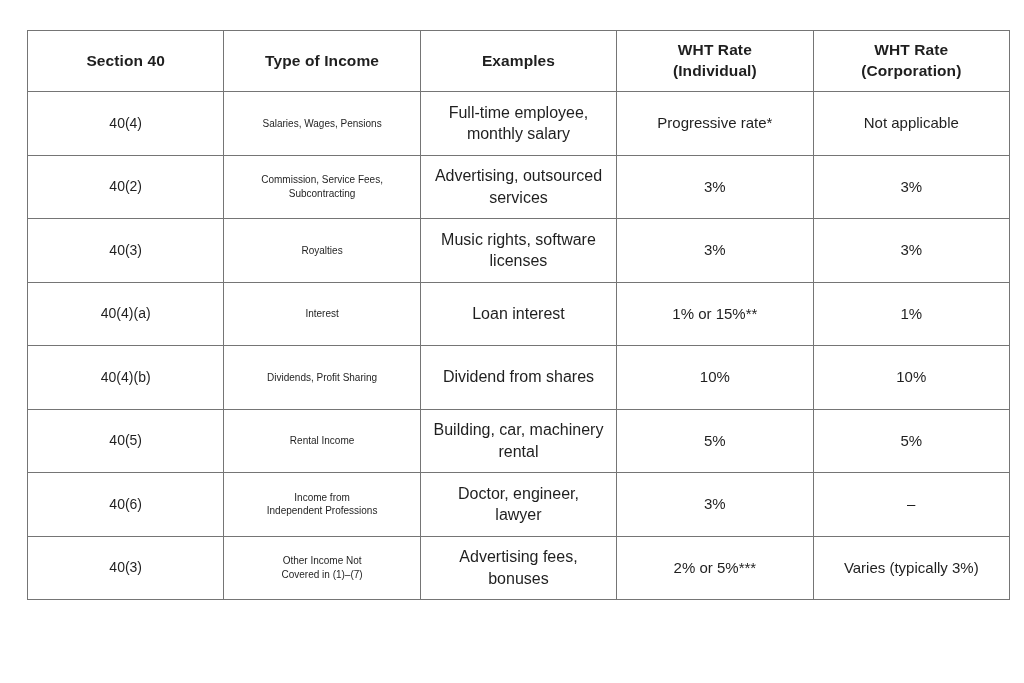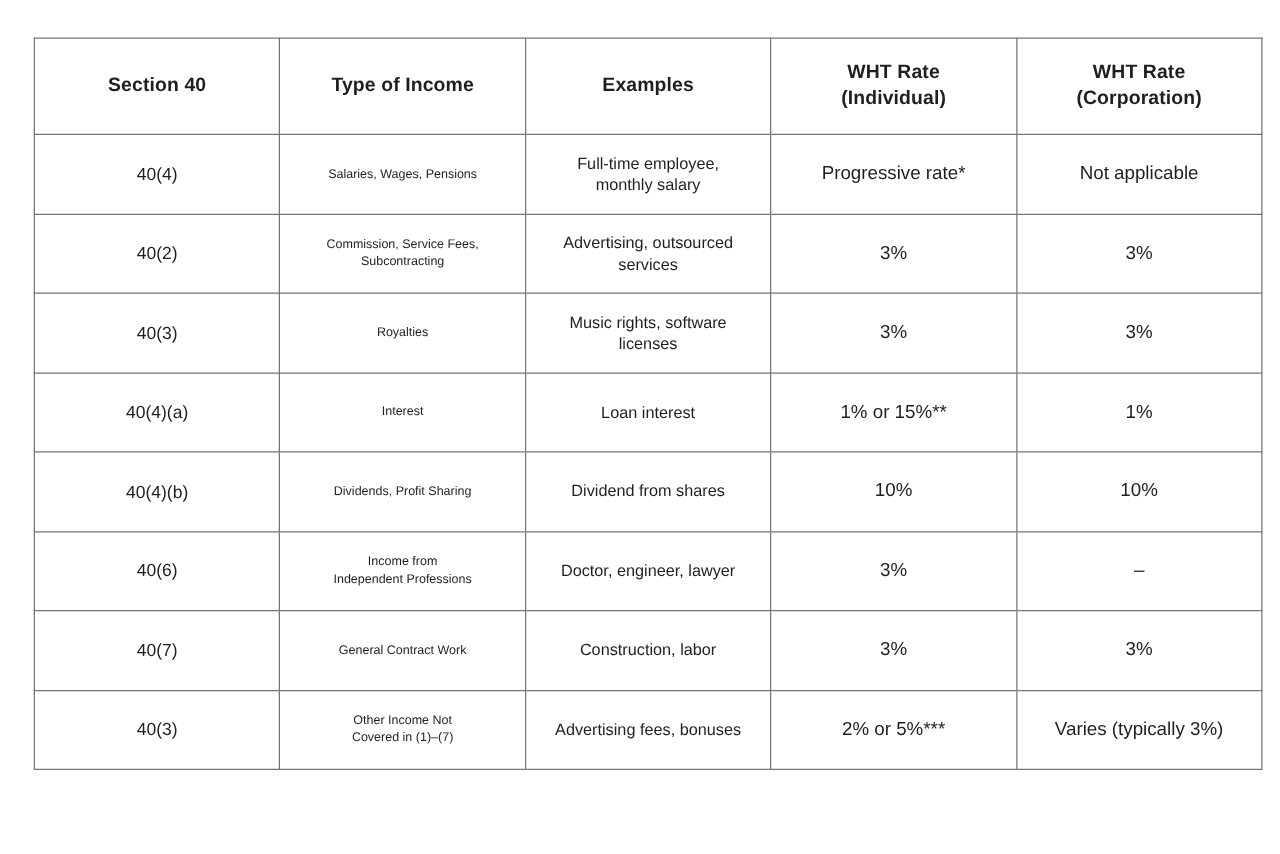--- a/index.html
+++ b/index.html
@@ -30,32 +30,32 @@
   th, td {
     border: 1px solid #757575;
     text-align: center;
     vertical-align: middle;
     white-space: pre-line;
     color: #1f1f1f;
     padding: 6px 12px;
     box-sizing: border-box;
     background: #ffffff;
   }
-  tr.header-row { height: 77px; }
+  tr.header-row { height: 61px; }
   tr.data-row   { height: 63.5px; }
   th {
     font-size: 15.5px;
     font-weight: 700;
     line-height: 1.35;
     letter-spacing: 0.1px;
   }
   td { line-height: 1.35; }
   td.col-section   { font-size: 14px; }
   td.col-type      { font-size: 10px; }
-  td.col-examples  { font-size: 13px; }
+  td.col-examples  { font-size: 16px; }
   td.col-ind, td.col-corp { font-size: 15px; }
 </style>
 </head>
 <body>
 
 <div class="page">
   <table class="wht-table">
     <colgroup>
       <col>
         <col>
@@ -108,33 +108,34 @@
         <td class="col-corp">1%</td>
       </tr>
       <tr class="data-row">
         <td class="col-section">40(4)(b)</td>
         <td class="col-type">Dividends, Profit Sharing</td>
         <td class="col-examples">Dividend from shares</td>
         <td class="col-ind">10%</td>
         <td class="col-corp">10%</td>
       </tr>
       <tr class="data-row">
+        <td class="col-section">40(5)</td>
+        <td class="col-type">Rental Income</td>
+        <td class="col-examples">Building, car, machinery
+rental</td>
+        <td class="col-ind">5%</td>
+        <td class="col-corp">5%</td>
+      </tr>
+      <tr class="data-row">
         <td class="col-section">40(6)</td>
         <td class="col-type">Income from
 Independent Professions</td>
         <td class="col-examples">Doctor, engineer, lawyer</td>
         <td class="col-ind">3%</td>
         <td class="col-corp">–</td>
-      </tr>
-      <tr class="data-row">
-        <td class="col-section">40(7)</td>
-        <td class="col-type">General Contract Work</td>
-        <td class="col-examples">Construction, labor</td>
-        <td class="col-ind">3%</td>
-        <td class="col-corp">3%</td>
       </tr>
       <tr class="data-row">
         <td class="col-section">40(3)</td>
         <td class="col-type">Other Income Not
 Covered in (1)–(7)</td>
         <td class="col-examples">Advertising fees, bonuses</td>
         <td class="col-ind">2% or 5%***</td>
         <td class="col-corp">Varies (typically 3%)</td>
       </tr>
     </tbody>

